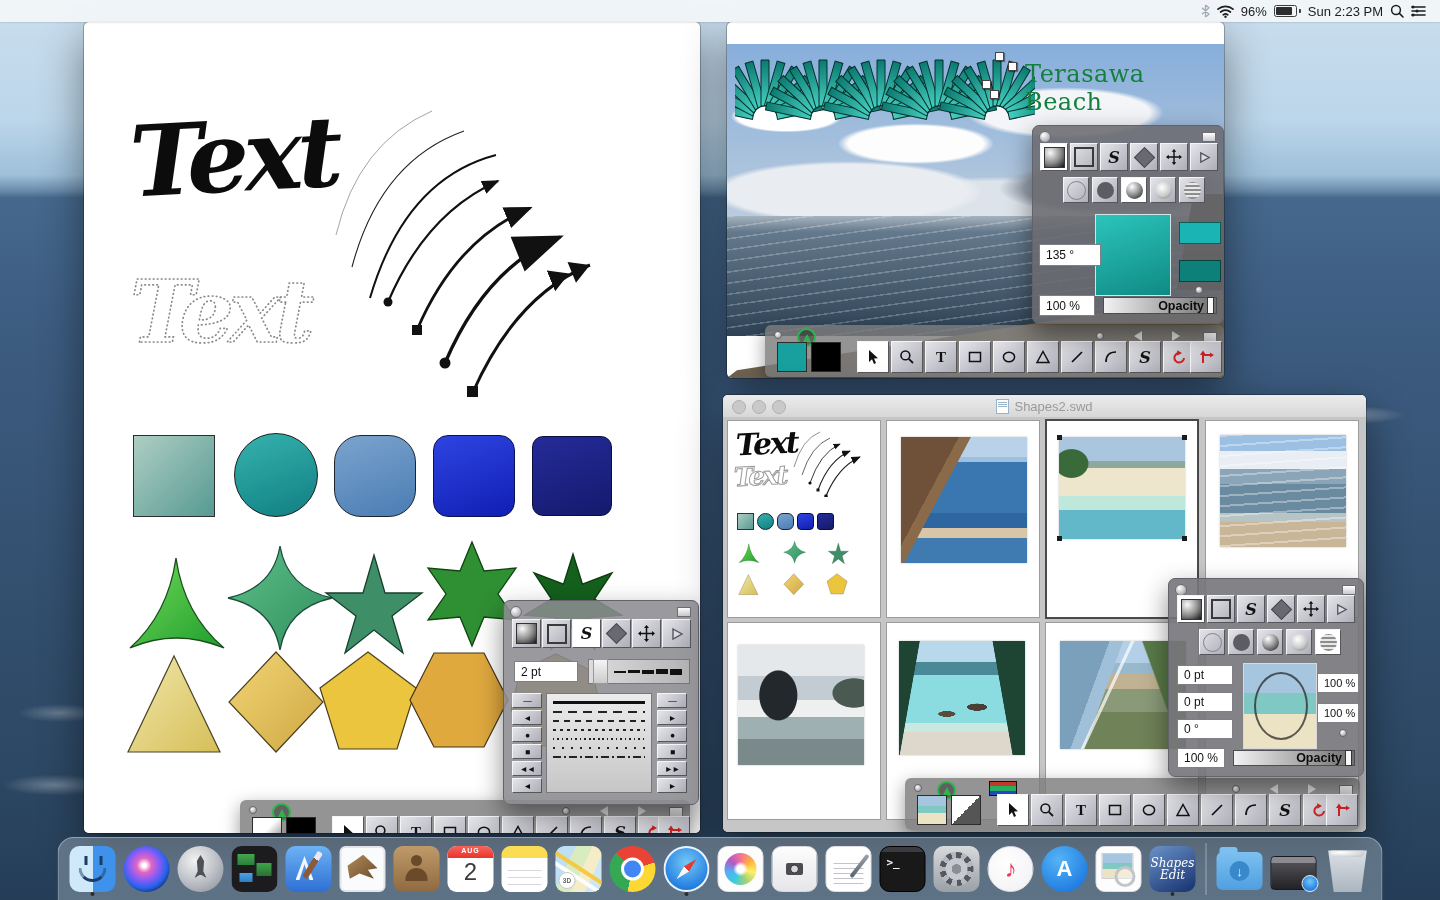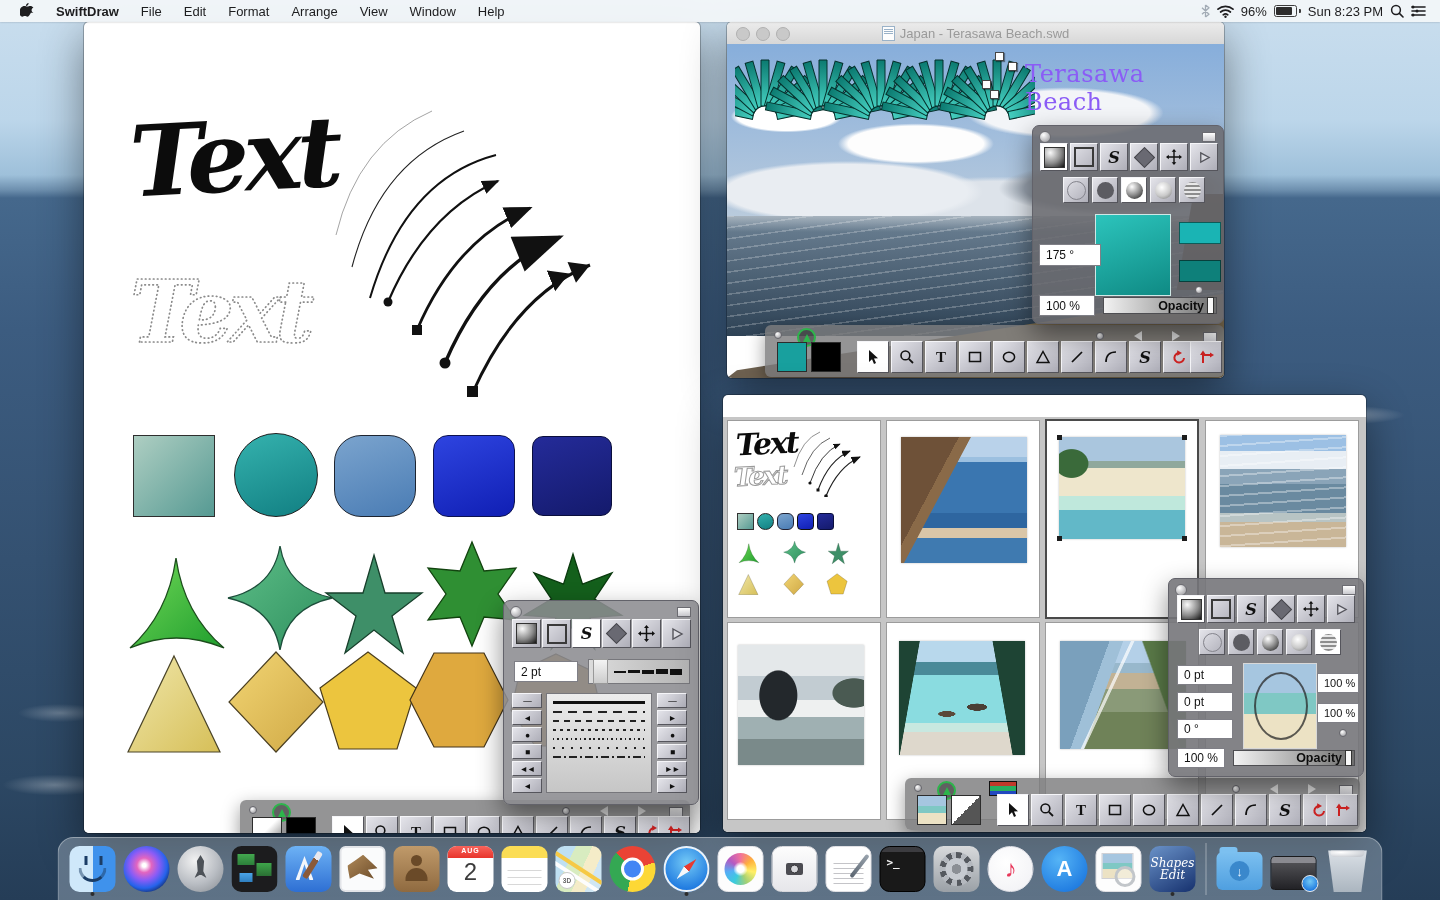--- a/index.html
+++ b/index.html
@@ -100,21 +100,21 @@
   .t-sea{position:absolute;left:0;top:172px;right:0;height:120px;background:linear-gradient(#6c8194,#2e4255);}
   .t-sea::before{content:"";position:absolute;inset:0;
     background:repeating-linear-gradient(172deg,rgba(255,255,255,.5) 0 1.5px,rgba(255,255,255,0) 1.5px 11px);opacity:.45;}
   .t-sea::after{content:"";position:absolute;left:0;right:0;top:0;height:16px;background:linear-gradient(rgba(255,255,255,.4),rgba(255,255,255,0));}
   .t-dune{position:absolute;right:0;top:150px;width:64px;height:96px;
     clip-path:polygon(26% 100%,52% 0,100% 0,100% 100%);background:linear-gradient(#4a3f30,#2c251b);}
   .t-sand{position:absolute;left:0;right:0;top:236px;bottom:0;
     clip-path:polygon(0 100%,2% 92%,100% 14%,100% 100%);
     background:linear-gradient(110deg,#6e6150 0 30%,#93815f 55%,#7c6c50 100%);}
   .t-sand::before{content:"";position:absolute;inset:0;background:linear-gradient(172deg,rgba(255,255,255,.35) 0 3%,rgba(255,255,255,0) 9%);}
-  .t-head{position:absolute;font-family:"DejaVu Serif","Liberation Serif",serif;color:#8b5cf6;font-size:24px;letter-spacing:.5px;}
+  .t-head{position:absolute;font-family:"DejaVu Serif","Liberation Serif",serif;color:#15803d;font-size:24px;letter-spacing:.5px;}
   .hndl{position:absolute;width:7px;height:7px;background:#fdfdfd;border:1px solid #444;box-shadow:1px 1px 1px rgba(0,0,0,.4);}
   
   .page{position:absolute;width:154px;height:198px;background:#fff;border:1px solid #9c9c9c;box-sizing:border-box;}
   .page.sel{border:2px solid #4a4a4a;}
   .ph{position:absolute;box-shadow:0 0 2px rgba(0,0,0,.25);}
   .ph2{background:linear-gradient(118deg,#6e5138 0 30%,#8a6a48 30% 36%,rgba(0,0,0,0) 36.5%),
        linear-gradient(180deg,#b9d2ea 0 16%,#9cc0e0 16% 20%,#3a76b0 20% 60%,#2e66a0 60% 72%,#d9c6a8 72% 80%,#3f7ab0 80%);}
   .ph3{background:radial-gradient(ellipse 28px 24px at 10% 26%,#3a6a3a 0 58%,rgba(0,0,0,0) 62%),
        linear-gradient(180deg,#aac6de 0 24%,#8fa89c 24% 30%,#eee6cc 30% 58%,#bfe8dc 58% 72%,#62b8c8 72%);}
   .ph4{background:repeating-linear-gradient(176deg,rgba(255,255,255,.35) 0 2px,rgba(255,255,255,0) 2px 10px),
@@ -222,55 +222,40 @@
 <body>
 
 <div id="desktop">
   <div class="cliff"></div>
   <div class="surf" style="left:1205px;top:400px;width:235px;height:30px;"></div>
   <div class="surf" style="left:0;top:700px;width:120px;height:26px;opacity:.5;"></div>
   <div class="surf" style="left:-20px;top:770px;width:150px;height:30px;opacity:.55;"></div>
 </div>
 
 <div id="menubar">
-  <div class="mb-left">
-    <span class="icon14">
-      <svg width="14" height="16" viewBox="0 0 17 20">
-          <path fill="#1d1d1f" d="M13.1 0c.1 1.2-.4 2.4-1.1 3.3-.7.9-1.9 1.6-3 1.5-.2-1.2.4-2.4 1.1-3.2C10.9.7 12.1.1 13.1 0zM16.6 15.2c-.5 1.2-.8 1.7-1.5 2.8-.9 1.5-2.3 3.3-3.9 3.3-1.5 0-1.9-1-3.9-1s-2.5 1-3.9 1c-1.7 0-2.9-1.6-3.9-3C-2.3 14.6-.6 9.7 1.4 7.2c1.3-1.7 3.3-2.7 5.1-2.7 1.9 0 3.1 1 4.7 1 1.5 0 2.5-1 4.7-1 1.7 0 3.5 1 4.8 2.6-4.2 2.3-3.5 7.2-.1 8.1z" transform="scale(0.8)"></path>
-        </svg>
-    </span>
-    <span class="mb-appname mitem">SwiftDraw</span>
-    <span class="mitem">File</span>
-    <span class="mitem">Edit</span>
-    <span class="mitem">Format</span>
-    <span class="mitem">Arrange</span>
-    <span class="mitem">View</span>
-    <span class="mitem">Window</span>
-    <span class="mitem">Help</span>
-  </div>
   <div class="mb-right">
     <span class="icon14">
       <svg width="9" height="14" viewBox="0 0 9 14">
           <path d="M4.5 1 L4.5 13 M4.5 1 L8 3.8 L1 10.2 M4.5 13 L8 10.2 L1 3.8" stroke="#a2abb5" stroke-width="1.3" fill="none" stroke-linejoin="round"></path>
         </svg>
     </span>
     <span class="icon14">
       <svg width="17" height="13" viewBox="0 0 17 13">
           <path d="M1 4.2 C5.2 0.4 11.8 0.4 16 4.2" stroke="#1d1d1f" stroke-width="1.7" fill="none" stroke-linecap="round"></path>
           <path d="M3.6 7 C6.4 4.6 10.6 4.6 13.4 7" stroke="#1d1d1f" stroke-width="1.7" fill="none" stroke-linecap="round"></path>
           <path d="M6.2 9.8 C7.6 8.7 9.4 8.7 10.8 9.8" stroke="#1d1d1f" stroke-width="1.7" fill="none" stroke-linecap="round"></path>
           <circle cx="8.5" cy="11.8" r="1.2" fill="#1d1d1f"></circle>
         </svg>
     </span>
     <span>96%</span>
     <span class="batt">
         <span class="batt-body"></span>
         <span class="batt-nub"></span>
       </span>
-    <span>Sun 8:23 PM</span>
+    <span>Sun 2:23 PM</span>
     <span class="icon14">
       <svg width="14" height="14" viewBox="0 0 14 14">
           <circle cx="6" cy="6" r="4.4" stroke="#1d1d1f" stroke-width="1.5" fill="none"></circle>
           <line x1="9.4" y1="9.4" x2="13" y2="13" stroke="#1d1d1f" stroke-width="1.6" stroke-linecap="round"></line>
         </svg>
     </span>
     <span class="icon14">
       <svg width="15" height="12" viewBox="0 0 15 12">
           <g stroke="#1d1d1f" stroke-width="1.6" stroke-linecap="round">
             <line x1="1" y1="2" x2="14" y2="2"></line>
@@ -495,29 +480,20 @@
             <path d="M5,14 L5,6 M5,6 L13,6" fill="none" stroke="#cc2222" stroke-width="2"></path>
             <path d="M5,1.5 L8,6 L2,6 z" fill="#cc2222"></path>
             <path d="M16,6 L12,3.5 L12,8.5 z" fill="#cc2222"></path>
           </svg>
         </div>
     </div>
   </div>
 </div>
 
 <div class="win" style="left:727px;top:22px;width:497px;height:356px;z-index:10;">
-  <div class="tbar">
-    <span class="tl off" style="left:9px;"></span>
-    <span class="tl off" style="left:29px;"></span>
-    <span class="tl off" style="left:49px;"></span>
-    <span class="ttl dim">
-        <span class="doc-ic"></span>
-      <span>Japan - Terasawa Beach.swd</span>
-      </span>
-  </div>
   <div class="wincontent">
     <div class="t-sky"></div>
     <div class="t-sea"></div>
     <div class="t-dune"></div>
     <div class="t-sand"></div>
 
     <svg class="abs" style="left:8px;top:6px;" width="300" height="80" viewBox="0 0 300 80">
       <defs>
         <linearGradient id="gFan" x1="0" y1="1" x2="0" y2="0">
             <stop offset="0" stop-color="#45cfc0"></stop>
@@ -588,21 +564,21 @@
       <div class="bevel sel abs" style="left:88px;top:51px;width:26px;height:26px;">
           <span class="c-grad"></span>
         </div>
       <div class="bevel abs" style="left:117px;top:51px;width:26px;height:26px;">
           <span class="c-lgrad"></span>
         </div>
       <div class="bevel abs" style="left:146px;top:51px;width:26px;height:26px;">
           <span class="c-brick"></span>
         </div>
       <div class="abs" style="left:62px;top:88px;width:74px;height:80px;background:linear-gradient(160deg,#2cc4bc,#0f8a84);border:1px solid #cfe8e6;"></div>
-      <div class="field" style="left:6px;top:118px;width:62px;height:22px;">175 °</div>
+      <div class="field" style="left:6px;top:118px;width:62px;height:22px;">135 °</div>
       <div class="abs" style="left:146px;top:96px;width:40px;height:20px;background:#1ab4b4;border:1px solid #0c5c58;"></div>
       <div class="abs" style="left:146px;top:134px;width:40px;height:20px;background:#0e807a;border:1px solid #07403c;"></div>
       <span class="minidot" style="left:162px;top:160px;"></span>
       <div class="field" style="left:6px;top:169px;width:56px;height:21px;">100 %</div>
       <div class="opslider" style="left:70px;top:171px;width:114px;height:17px;">
         <span class="lbl">Opacity</span>
           <span class="hnd"></span>
       </div>
     </div>
 
@@ -668,20 +644,29 @@
             <path d="M5,14 L5,6 M5,6 L13,6" fill="none" stroke="#cc2222" stroke-width="2"></path>
             <path d="M5,1.5 L8,6 L2,6 z" fill="#cc2222"></path>
             <path d="M16,6 L12,3.5 L12,8.5 z" fill="#cc2222"></path>
           </svg>
         </div>
     </div>
   </div>
 </div>
 
 <div class="win" style="left:723px;top:395px;width:643px;height:437px;z-index:10;">
+  <div class="tbar">
+    <span class="tl off" style="left:9px;"></span>
+    <span class="tl off" style="left:29px;"></span>
+    <span class="tl off" style="left:49px;"></span>
+    <span class="ttl dim">
+        <span class="doc-ic"></span>
+      <span>Shapes2.swd</span>
+      </span>
+  </div>
   <div class="wincontent" style="background:#c6c6c6;">
 
     <div class="page" style="left:4px;top:3px;">
       <div class="abs script-text" style="left:8px;top:8px;font-size:30px;letter-spacing:-2px;">Text</div>
       <div class="abs script-text" style="left:6px;top:42px;font-size:26px;letter-spacing:-2px;color:#fff;-webkit-text-stroke:1px #9a9a9a;">Text</div>
       <svg class="abs" style="left:62px;top:6px;" width="88" height="70" viewBox="0 0 88 70">
         <g fill="none" stroke="#222">
           <path d="M4,40 Q12,12 30,5" stroke-width="0.5"></path>
           <path d="M12,48 Q21,19 40,11" stroke-width="0.7"></path>
           <path d="M20,56 Q30,26 50,17" stroke-width="0.9" marker-end="url(#mS)"></path>

